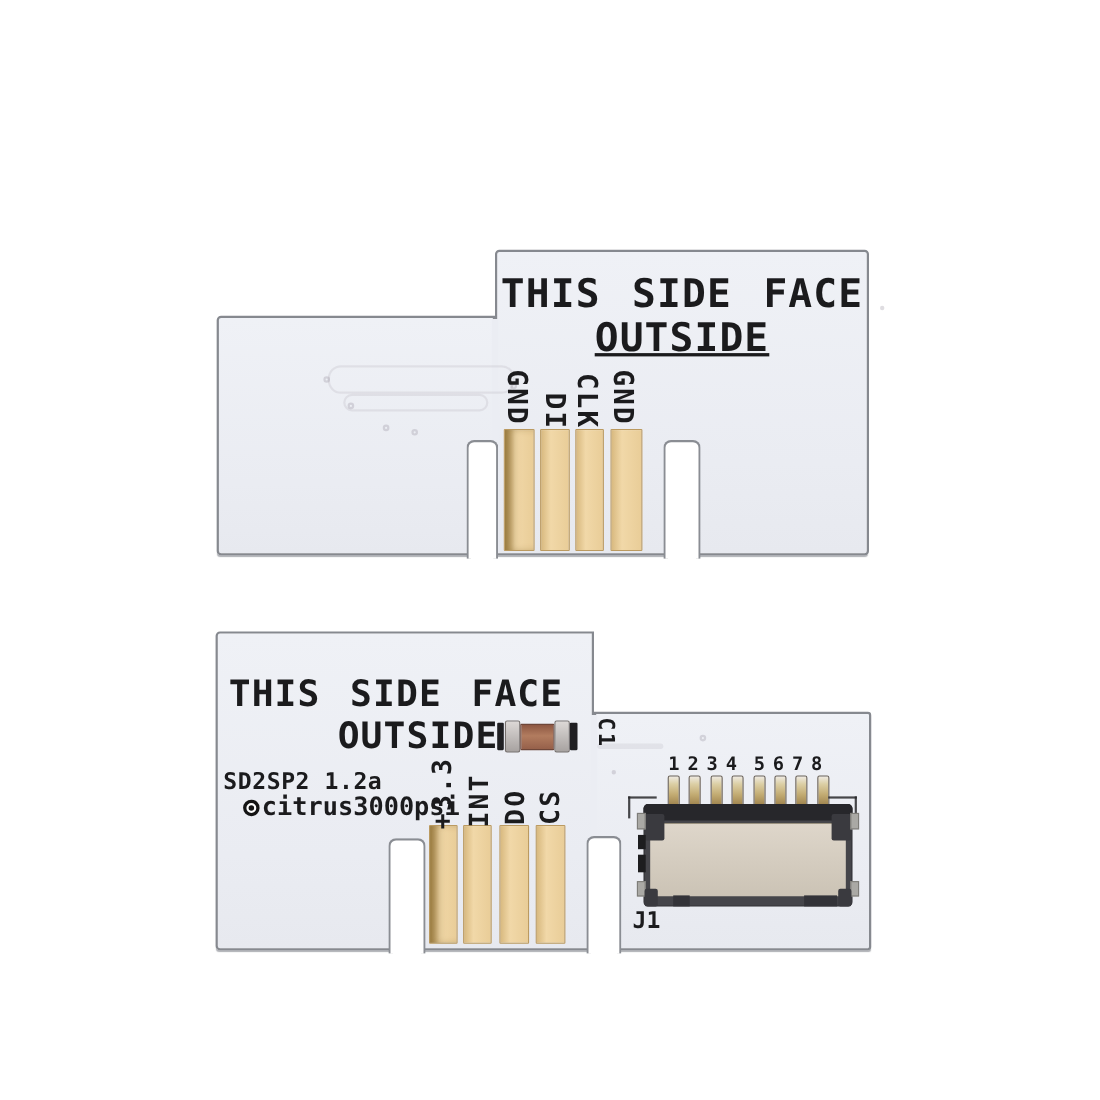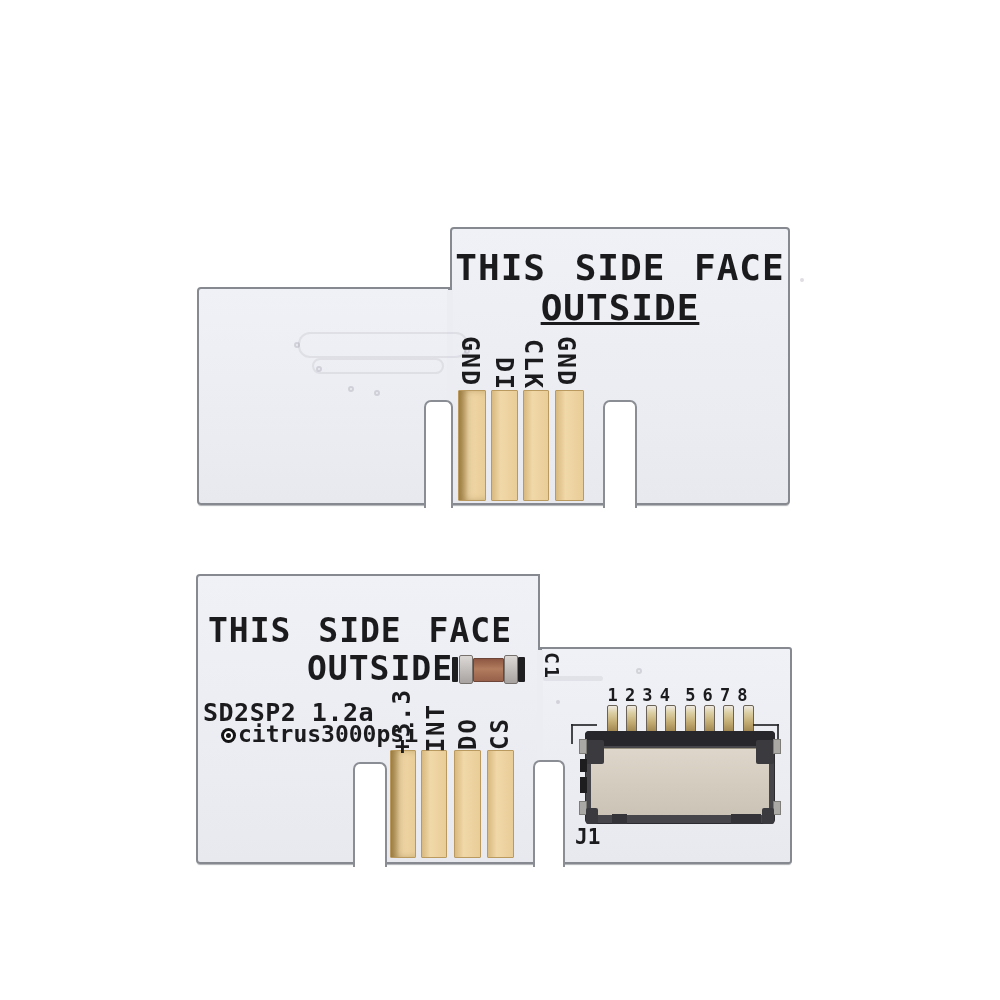--- a/index.html
+++ b/index.html
@@ -96,21 +96,21 @@
 <div class="abs slot" style="left:533px;top:760px;width:32px;height:107px;"></div>
 
 <div class="abs pad dark" style="left:390px;top:750px;width:26px;height:108px;"></div>
 <div class="abs pad" style="left:421px;top:750px;width:26px;height:108px;"></div>
 <div class="abs pad" style="left:454px;top:750px;width:27px;height:108px;"></div>
 <div class="abs pad" style="left:487px;top:750px;width:27px;height:108px;"></div>
 
 <div class="abs silk title" style="left:200px;top:614px;width:320px;font-size:33px;">THIS SIDE FACE</div>
 <div class="abs silk title" style="left:220px;top:652px;width:320px;font-size:33px;">OUTSIDE</div>
 
-<div class="abs silk" style="left:203px;top:700px;font-size:25px;letter-spacing:0.5px;">SD2SP2 1.2a</div>
+<div class="abs silk" style="left:203px;top:700px;font-size:21px;letter-spacing:0.5px;">SD2SP2 1.2a</div>
 <div class="abs silk" style="left:198px;top:723px;font-size:23px;margin-left:23px;">
   <span class="citrus-logo"></span><span>citrus3000psi</span>
 </div>
 
 <div class="abs silk vlab ccw" style="left:390px;top:688px;font-size:24px;">+3.3</div>
 <div class="abs silk vlab ccw" style="left:424px;top:703px;font-size:24px;">INT</div>
 <div class="abs silk vlab ccw" style="left:456px;top:717px;font-size:24px;">DO</div>
 <div class="abs silk vlab ccw" style="left:488px;top:717px;font-size:24px;">CS</div>
 
 <div class="abs capbrk" style="left:452px;top:657px;width:6px;height:25px;"></div>

